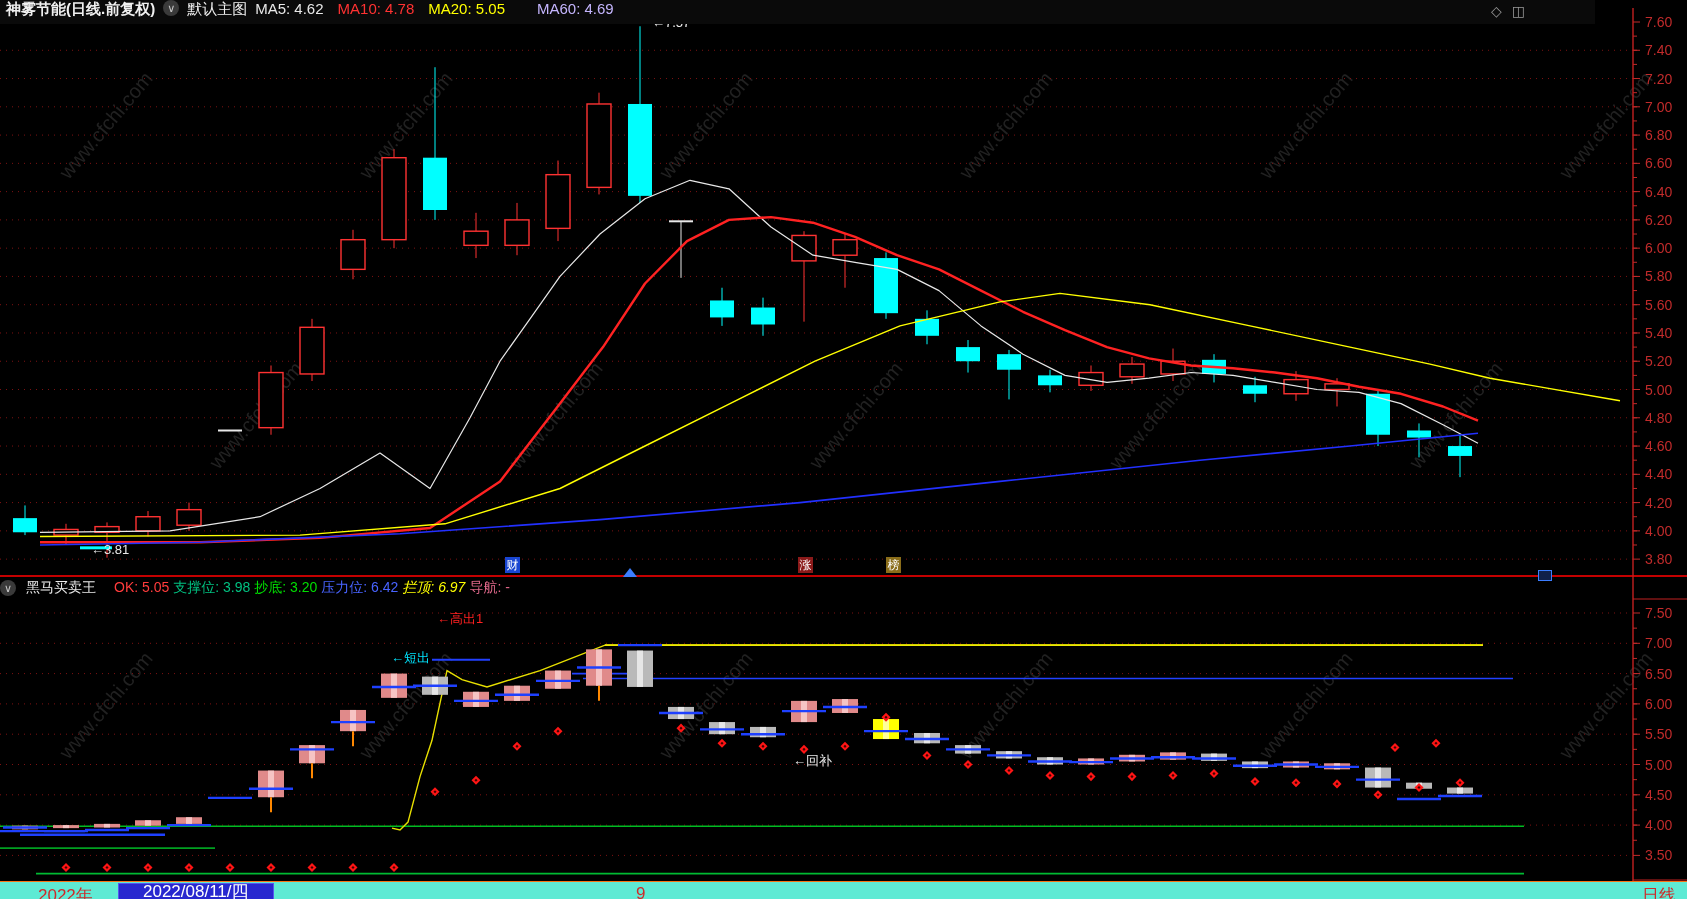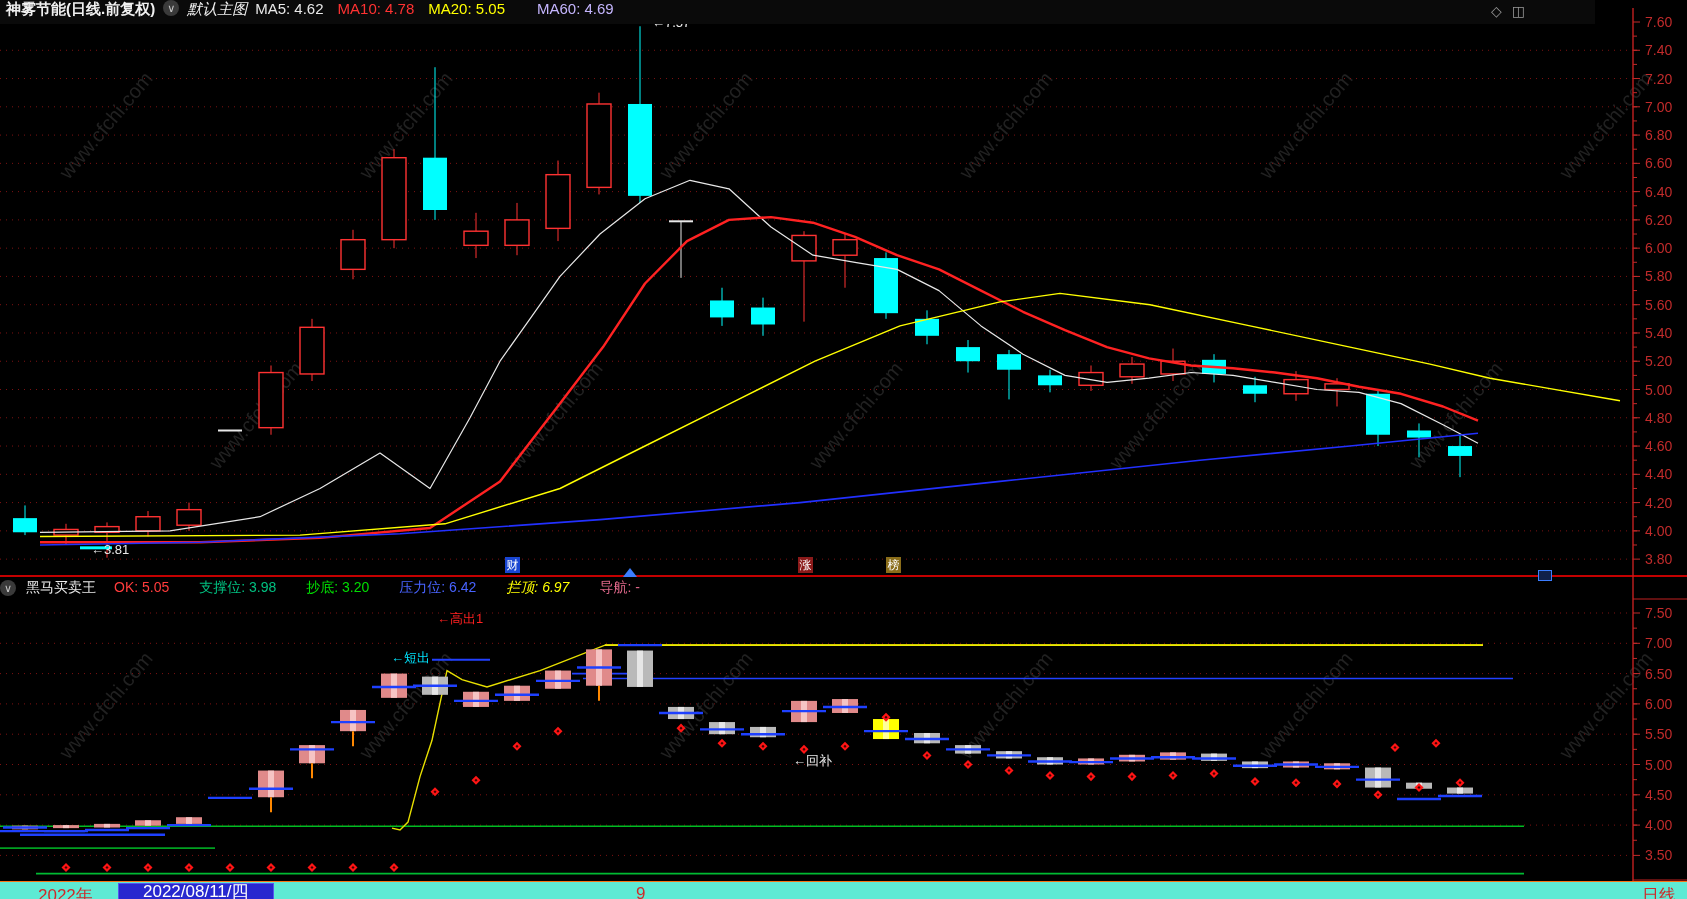--- a/index.html
+++ b/index.html
@@ -4,29 +4,29 @@
 <style>
   html,body{margin:0;padding:0;background:#222;}
   #screen{position:relative;width:1687px;height:899px;background:#000;overflow:hidden;
     font-family:"Liberation Sans",sans-serif;}
   
   #topbar{position:absolute;left:0;top:0;width:1595px;height:24px;background:#0a0a0a;
     display:flex;align-items:flex-start;gap:8px;z-index:30;}
   #topbar .title{color:#f0f0f0;font-size:15px;font-weight:bold;margin-left:6px;white-space:nowrap;}
   .chev-circle{display:inline-flex;align-items:center;justify-content:center;width:16px;height:16px;
     border-radius:50%;background:#3a3a3a;color:#c8c8c8;font-size:11px;line-height:1;cursor:pointer;}
-  #topbar .viewname{color:#f0f0f0;font-size:15px;white-space:nowrap;font-style:italic;}
+  #topbar .viewname{color:#f0f0f0;font-size:15px;white-space:nowrap;}
   #ma-values{display:flex;gap:14px;font-size:15px;white-space:nowrap;}
   #topbar-icons{position:absolute;right:70px;top:3px;display:flex;gap:10px;color:#9a9a9a;font-size:14px;}
   #topbar-icons span{cursor:pointer;}
   
   #subheader{position:absolute;left:0;top:578px;width:1687px;height:20px;display:flex;
     align-items:center;gap:6px;z-index:30;}
   #subheader .name{color:#e8e8e8;font-size:14px;margin-left:4px;white-space:nowrap;}
-  #sub-values{display:flex;gap:30px;font-size:14px;margin-left:12px;white-space:nowrap;}
+  #sub-values{display:flex;gap:4px;font-size:14px;margin-left:12px;white-space:nowrap;}
   
   #statusbar{position:absolute;left:0;top:881px;width:1687px;height:18px;background:#5eead4;
     border-top:1px solid #f97316;z-index:30;font-size:17px;}
   #sb-year{position:absolute;left:38px;top:2px;color:#cf2a2a;}
   #sb-date{position:absolute;left:118px;top:1px;background:#2828cf;color:#fff;padding:0 24px;height:15px;
     line-height:15px;border:1px solid #5555ee;cursor:pointer;}
   #sb-month{position:absolute;left:636px;top:2px;color:#cf2a2a;}
   #sb-period{position:absolute;left:1642px;top:2px;color:#cf2a2a;cursor:pointer;}
   
   #wm-layer{position:absolute;left:0;top:24px;width:1687px;height:856px;z-index:5;pointer-events:none;}

